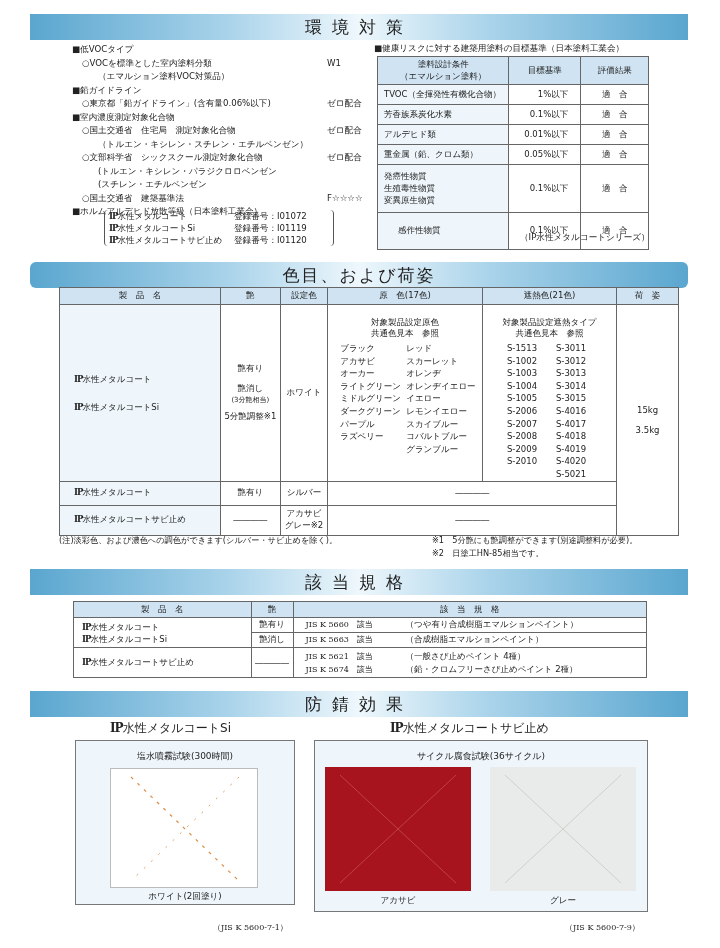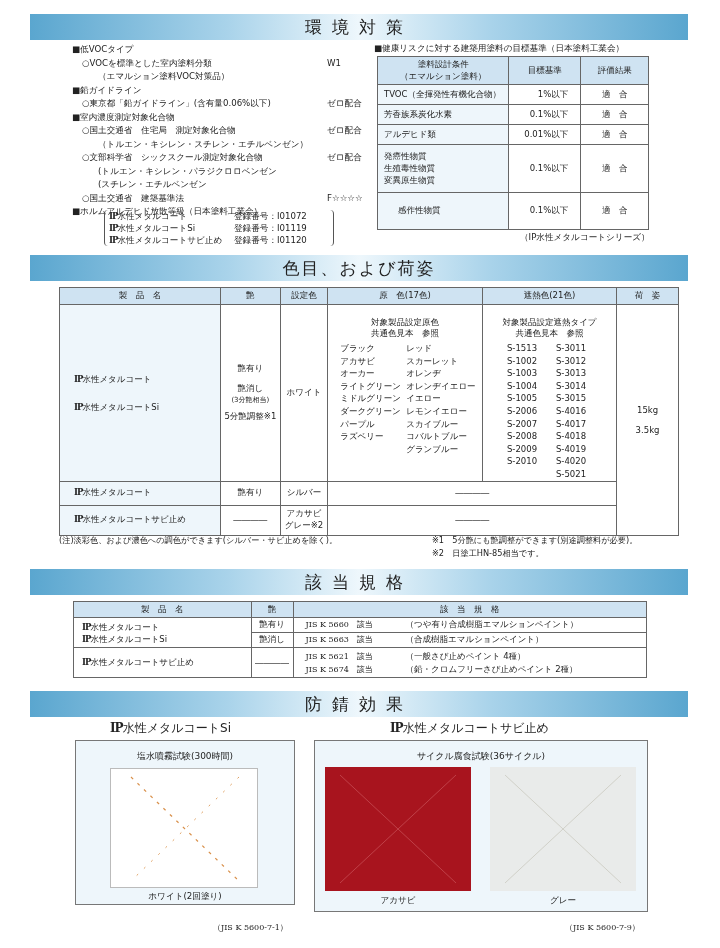--- a/index.html
+++ b/index.html
@@ -71,34 +71,39 @@
         <td class="hlt" style="height:20px;padding-left:6px">芳香族系炭化水素</td>
         <td class="r" style="padding-right:12px">0.1%以下</td>
         <td class="c">適　合</td>
       </tr>
       <tr>
         <td class="hlt" style="height:20px;padding-left:6px">アルデヒド類</td>
         <td class="r" style="padding-right:12px">0.01%以下</td>
         <td class="c">適　合</td>
       </tr>
       <tr>
+        <td class="hlt" style="height:20px;padding-left:6px">重金属（鉛、クロム類）</td>
+        <td class="r" style="padding-right:12px">0.05%以下</td>
+        <td class="c">適　合</td>
+      </tr>
+      <tr>
         <td class="hlt" style="height:48px;padding-left:6px">発癌性物質<br>生殖毒性物質<br>変異原生物質</td>
         <td class="r" style="padding-right:12px">0.1%以下</td>
         <td class="c">適　合</td>
       </tr>
       <tr>
         <td class="hlt" style="height:37px;padding-left:20px">感作性物質</td>
         <td class="r" style="padding-right:12px">0.1%以下</td>
         <td class="c">適　合</td>
       </tr>
     </tbody>
   </table>
 <div class="abs" style="left:520px; top:232px; font-size:8.6px;text-align:right;"><span>（IP水性メタルコートシリーズ）</span></div>
 
-<div class="banner" style="top:255px; letter-spacing:2px;"><span>色目、および荷姿</span></div>
+<div class="banner" style="top:262px; letter-spacing:2px;border-radius:6px;"><span>色目、および荷姿</span></div>
 
 <table class="tbl" id="colorTbl" style="left:59px; top:287px; width:620px;">
     <tbody>
       <tr>
         <th style="height:17px;width:156px">製　品　名</th>
         <th style="height:17px;width:58px">艶</th>
         <th style="height:17px;width:46px">設定色</th>
         <th style="height:14px;width:150px">原　色(17色)</th>
         <th style="height:17px;width:130px">遮熱色(21色)</th>
         <th style="height:17px;width:60px">荷　姿</th>

